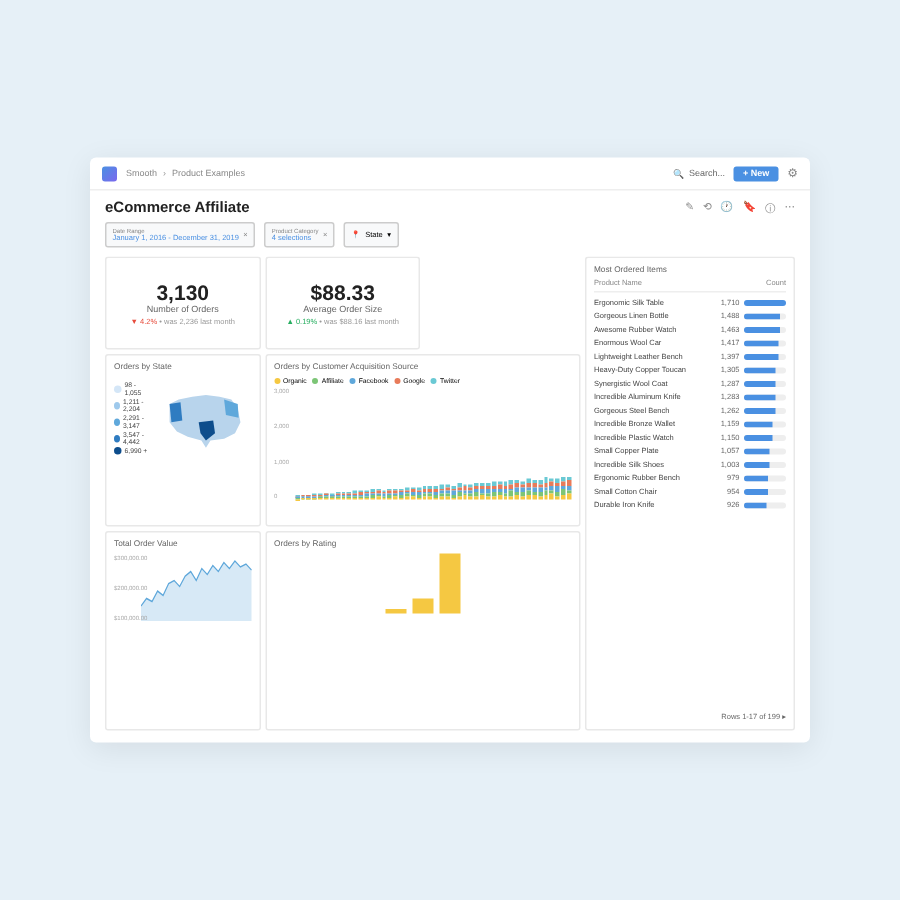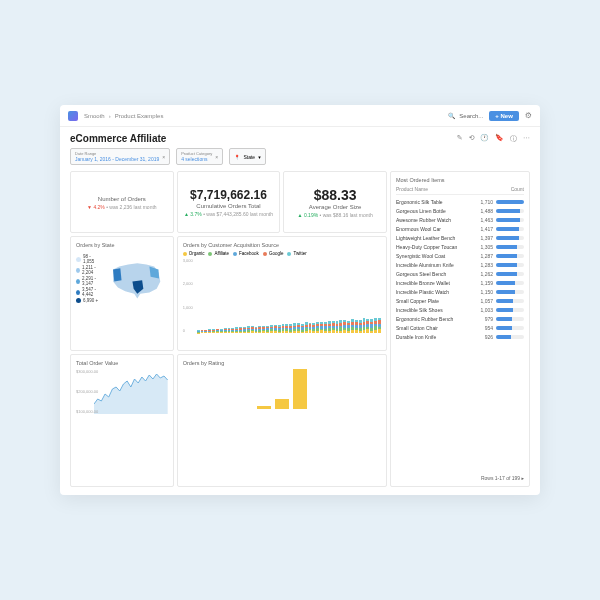--- a/index.html
+++ b/index.html
@@ -110,27 +110,23 @@
     </div>
     <div class="filter">
       <span>📍</span>
       <span>State</span>
       <span>▾</span>
     </div>
   </div>
 
   <div class="content">
     <div class="card kpi">
+      <div class="kpi-val">3,130</div>
       <div class="kpi-label">Number of Orders</div>
       <div class="kpi-delta"><span class="delta-down">▼ <span>4.2%</span></span> <span class="delta-rest">• was 2,236 last month</span></div>
-    </div>
-    <div class="card kpi">
-      <div class="kpi-val" style="font-size:12px">$7,719,662.16</div>
-      <div class="kpi-label">Cumulative Orders Total</div>
-      <div class="kpi-delta"><span class="delta-up">▲ <span>3.7%</span></span> <span class="delta-rest">• was $7,443,285.60 last month</span></div>
     </div>
     <div class="card kpi">
       <div class="kpi-val">$88.33</div>
       <div class="kpi-label">Average Order Size</div>
       <div class="kpi-delta"><span class="delta-up">▲ <span>0.19%</span></span> <span class="delta-rest">• was $88.16 last month</span></div>
     </div>
 
     <div class="card most-ordered">
       <div class="card-title">Most Ordered Items</div>
       <div class="mo-header">

